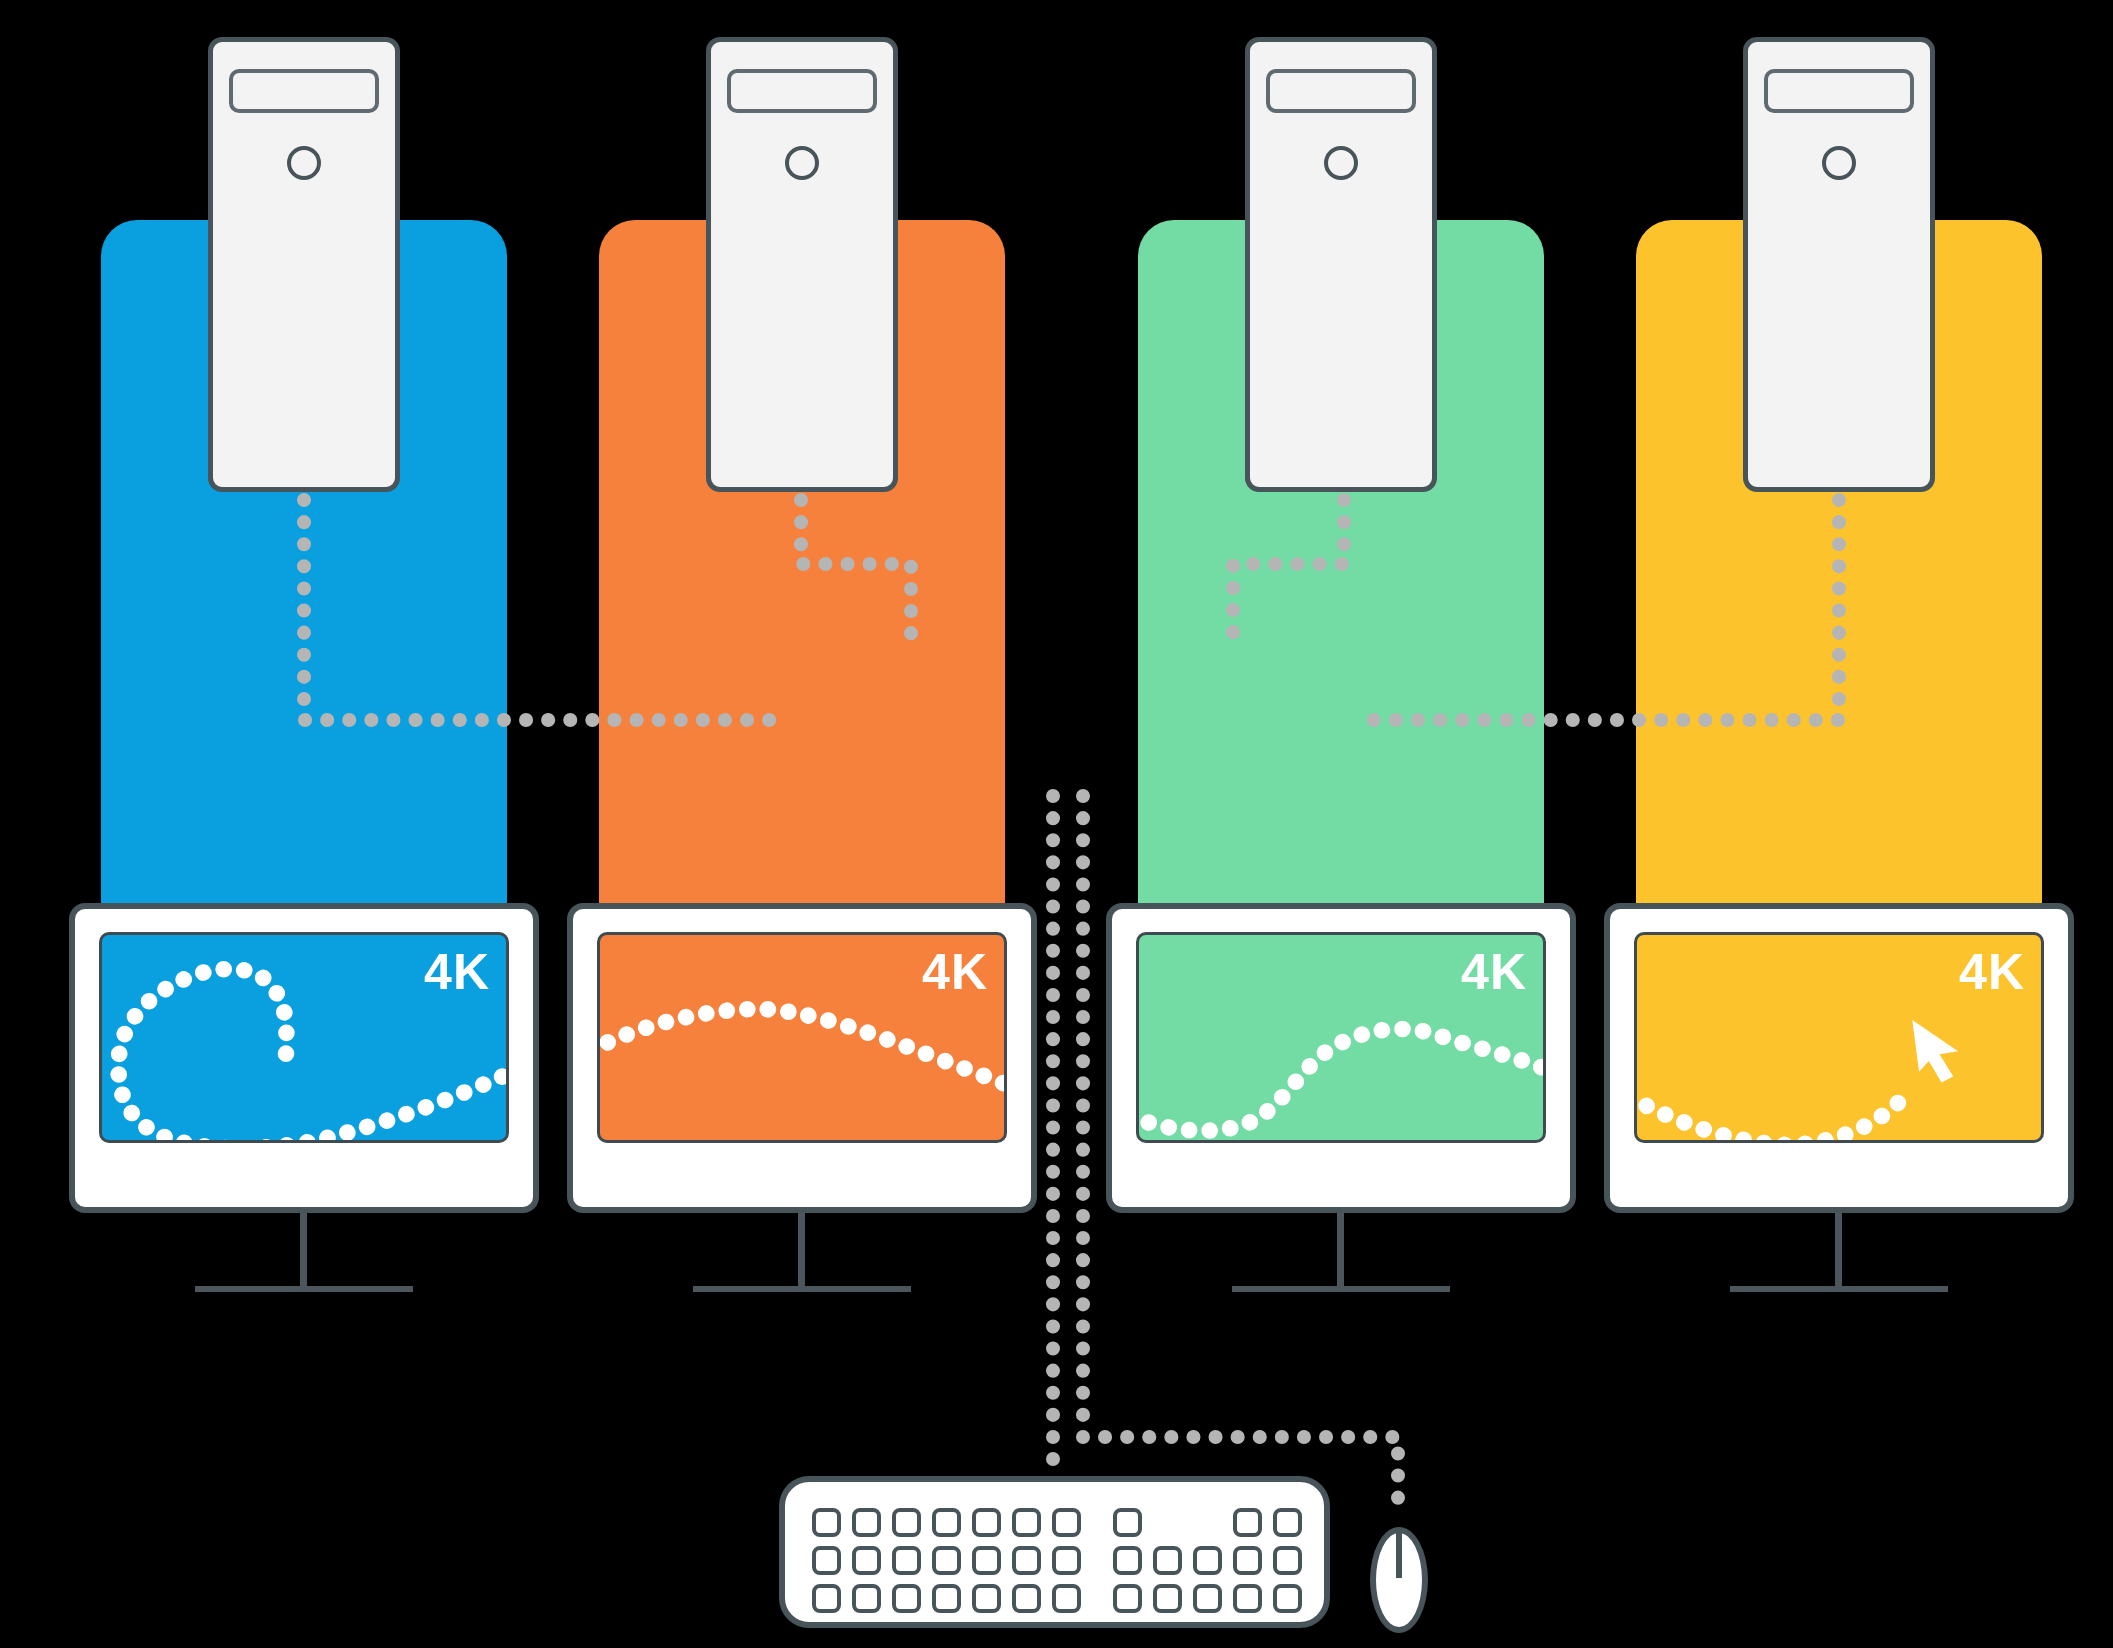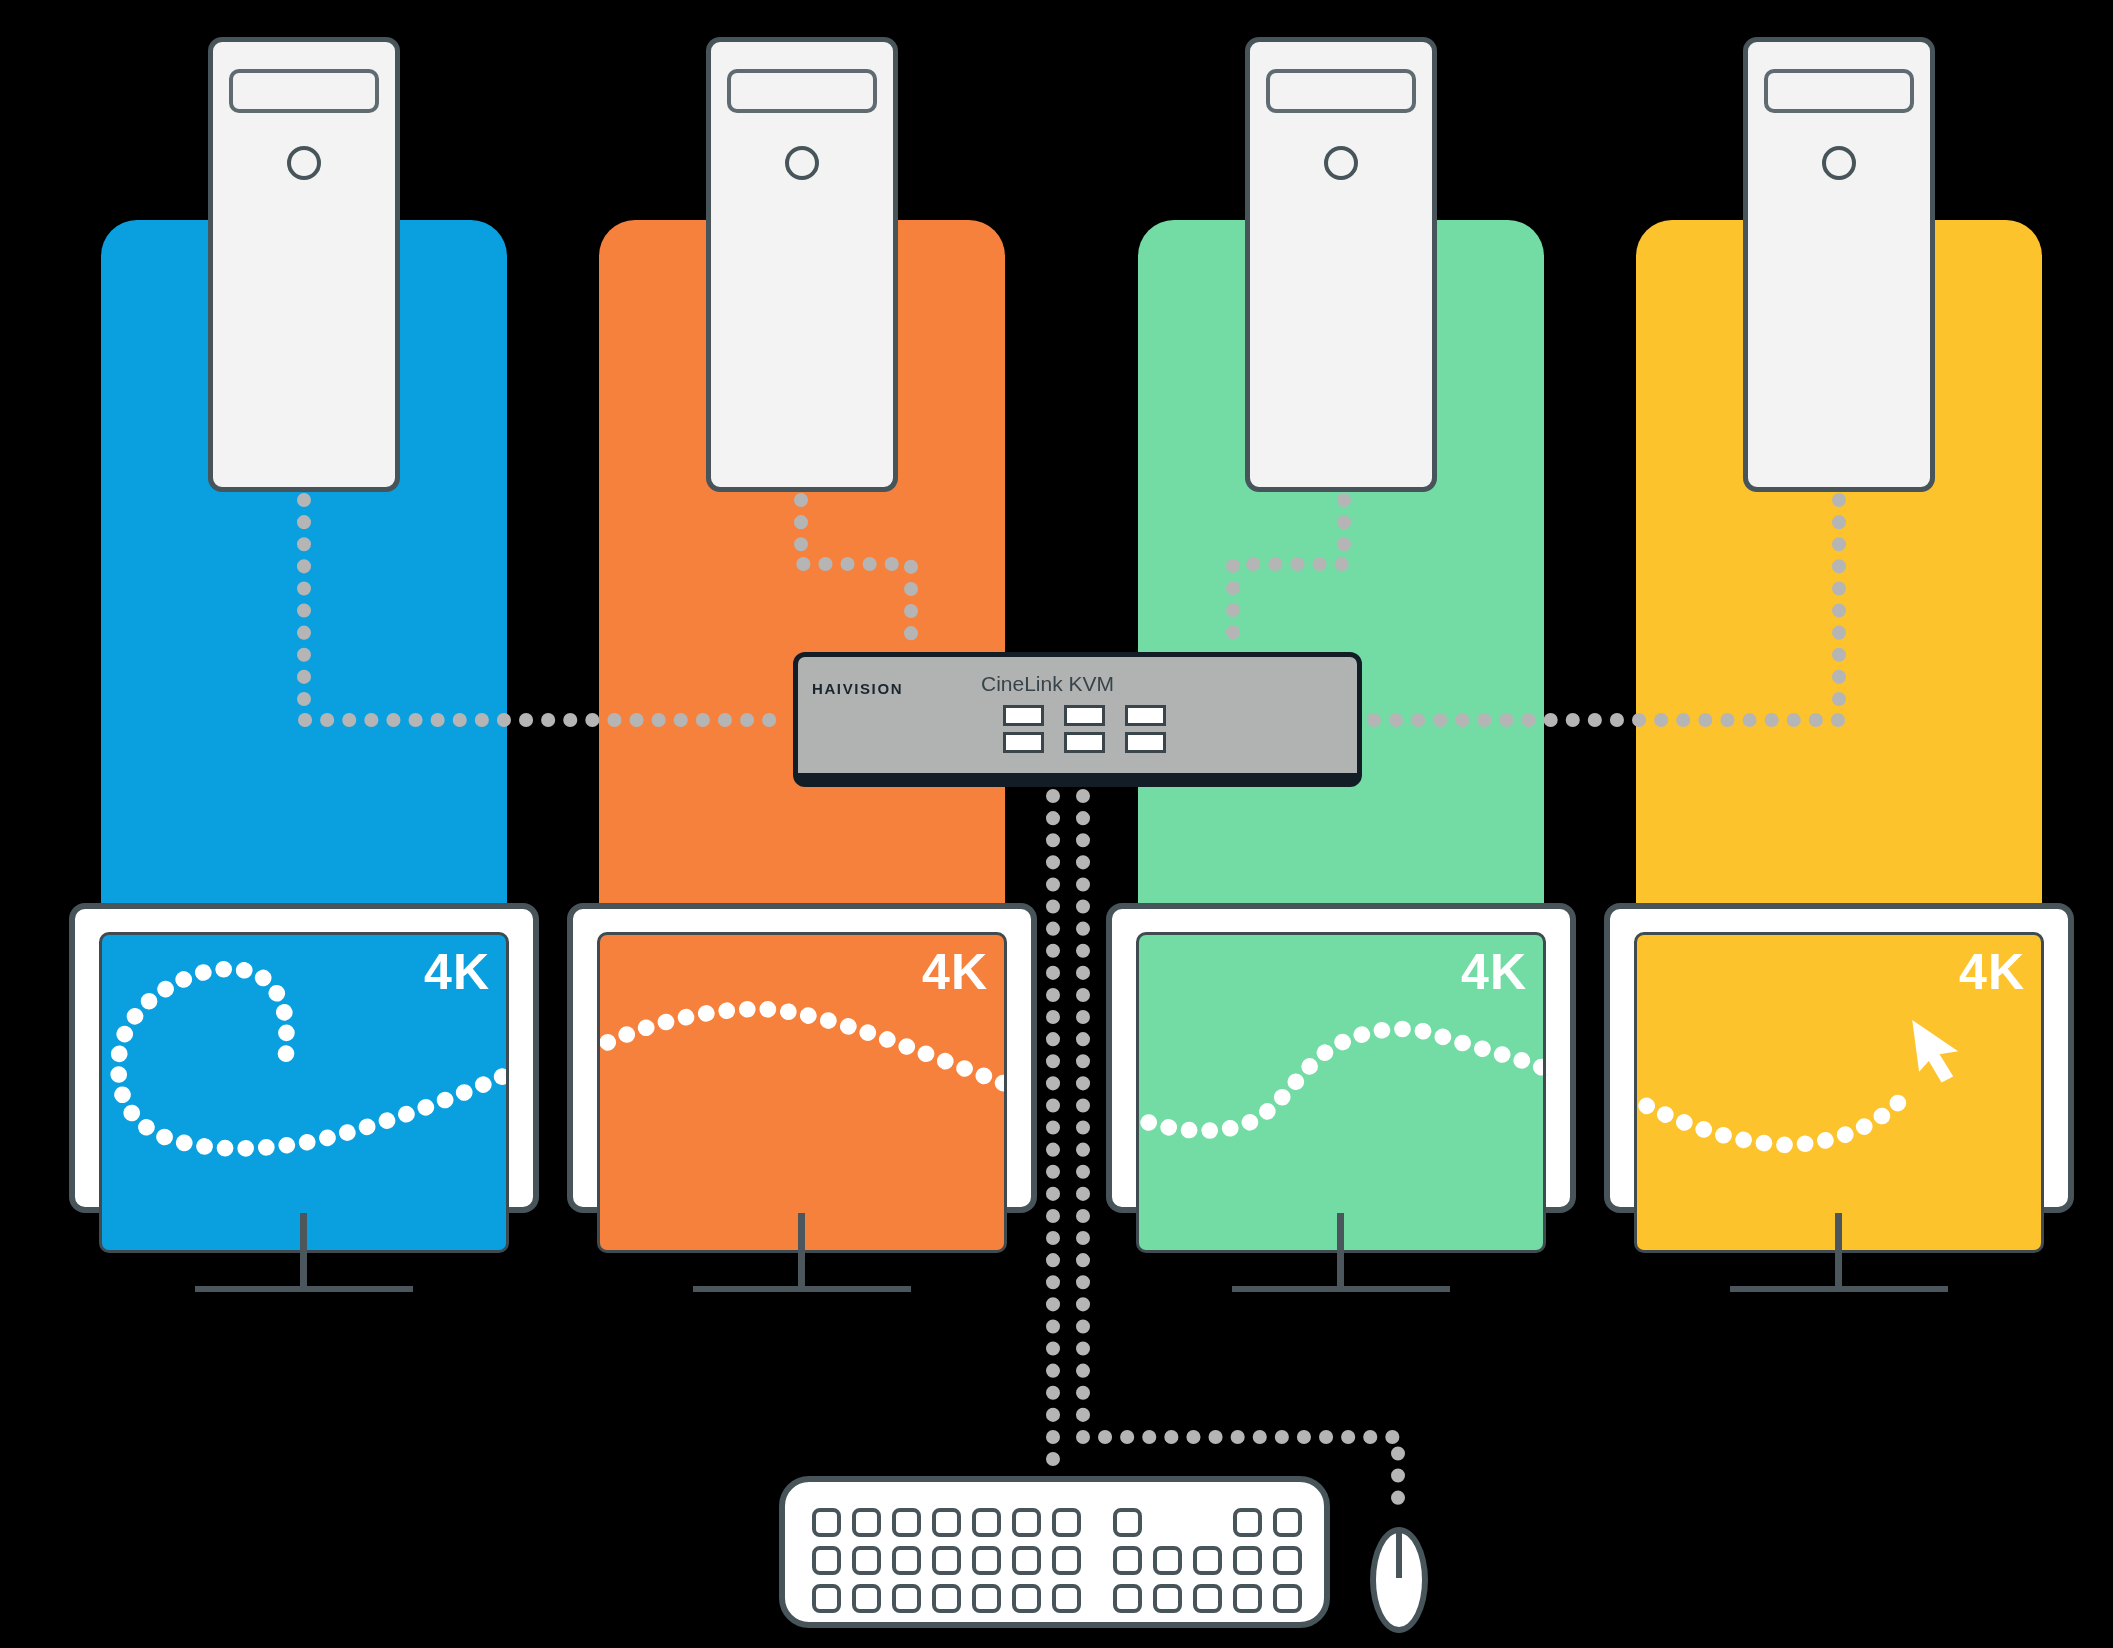--- a/index.html
+++ b/index.html
@@ -16,21 +16,21 @@
   
   .tower{position:absolute;top:37px;width:192px;height:455px;background:var(--device);
     border:5px solid var(--slate);border-radius:14px;box-sizing:border-box;z-index:3;}
   .tower .slot{position:absolute;left:50%;transform:translateX(-50%);top:27px;width:150px;height:44px;
     border:4px solid #5F6B71;border-radius:10px;box-sizing:border-box;}
   .tower .power{position:absolute;left:50%;transform:translateX(-50%);top:104px;width:34px;height:34px;
     border:4px solid var(--slate);border-radius:50%;box-sizing:border-box;}
   
   .monitor{position:absolute;top:903px;width:470px;height:310px;background:#FFFFFF;
     border:6px solid var(--slate);border-radius:16px;box-sizing:border-box;z-index:3;}
-  .screen{position:absolute;left:24px;top:23px;width:410px;height:321px;background:var(--accent);
+  .screen{position:absolute;left:24px;top:23px;width:410px;height:211px;background:var(--accent);
     border:3px solid #3F4B51;border-radius:10px;box-sizing:border-box;overflow:hidden;}
   .screen svg{position:absolute;left:0;top:0;width:404px;height:249px;}
   .trail{fill:none;stroke:#FFFFFF;stroke-width:17;stroke-linecap:round;stroke-dasharray:0.1 21;}
   .cursor{fill:#FFFFFF;}
   .badge4k{position:absolute;top:8px;right:16px;color:#FFFFFF;font-size:50px;font-weight:bold;letter-spacing:1px;}
   .stand-bar{position:absolute;top:1213px;width:7px;height:76px;background:#4B575D;z-index:3;}
   .stand-base{position:absolute;top:1286px;width:218px;height:6px;background:#4B575D;z-index:3;}
   
   .s1 .panel{left:101px}.s1 .tower{left:208px}.s1 .monitor{left:69px}.s1 .stand-bar{left:300px}.s1 .stand-base{left:195px}
   .s2 .panel{left:599px}.s2 .tower{left:706px}.s2 .monitor{left:567px}.s2 .stand-bar{left:798px}.s2 .stand-base{left:693px}
@@ -136,32 +136,20 @@
           <path class="trail" d="M8 175 C45 193 95 213 152 215 C205 214 252 192 278 158"></path>
           <polygon class="cursor" points="280,87 287,140 297,129 310,151 322,145 308,122 327,119"></polygon>
         </svg>
         <span class="badge4k">4K</span>
       </div>
     </div>
     <div class="stand-bar"></div>
     <div class="stand-base"></div>
   </section>
 
-  <div class="kvm">
-    <span class="brand">HAIVISION</span>
-    <span class="model">CineLink KVM</span>
-    <div class="ports">
-      <div class="port"></div>
-      <div class="port"></div>
-      <div class="port"></div>
-      <div class="port"></div>
-      <div class="port"></div>
-      <div class="port"></div>
-    </div>
-  </div>
 
   <div class="keyboard" id="kb">
       <div class="key" style="left: 27px; top: 26px;"></div>
       <div class="key" style="left: 67px; top: 26px;"></div>
       <div class="key" style="left: 107px; top: 26px;"></div>
       <div class="key" style="left: 147px; top: 26px;"></div>
       <div class="key" style="left: 187px; top: 26px;"></div>
       <div class="key" style="left: 227px; top: 26px;"></div>
       <div class="key" style="left: 267px; top: 26px;"></div>
       <div class="key" style="left: 328px; top: 26px;"></div>

